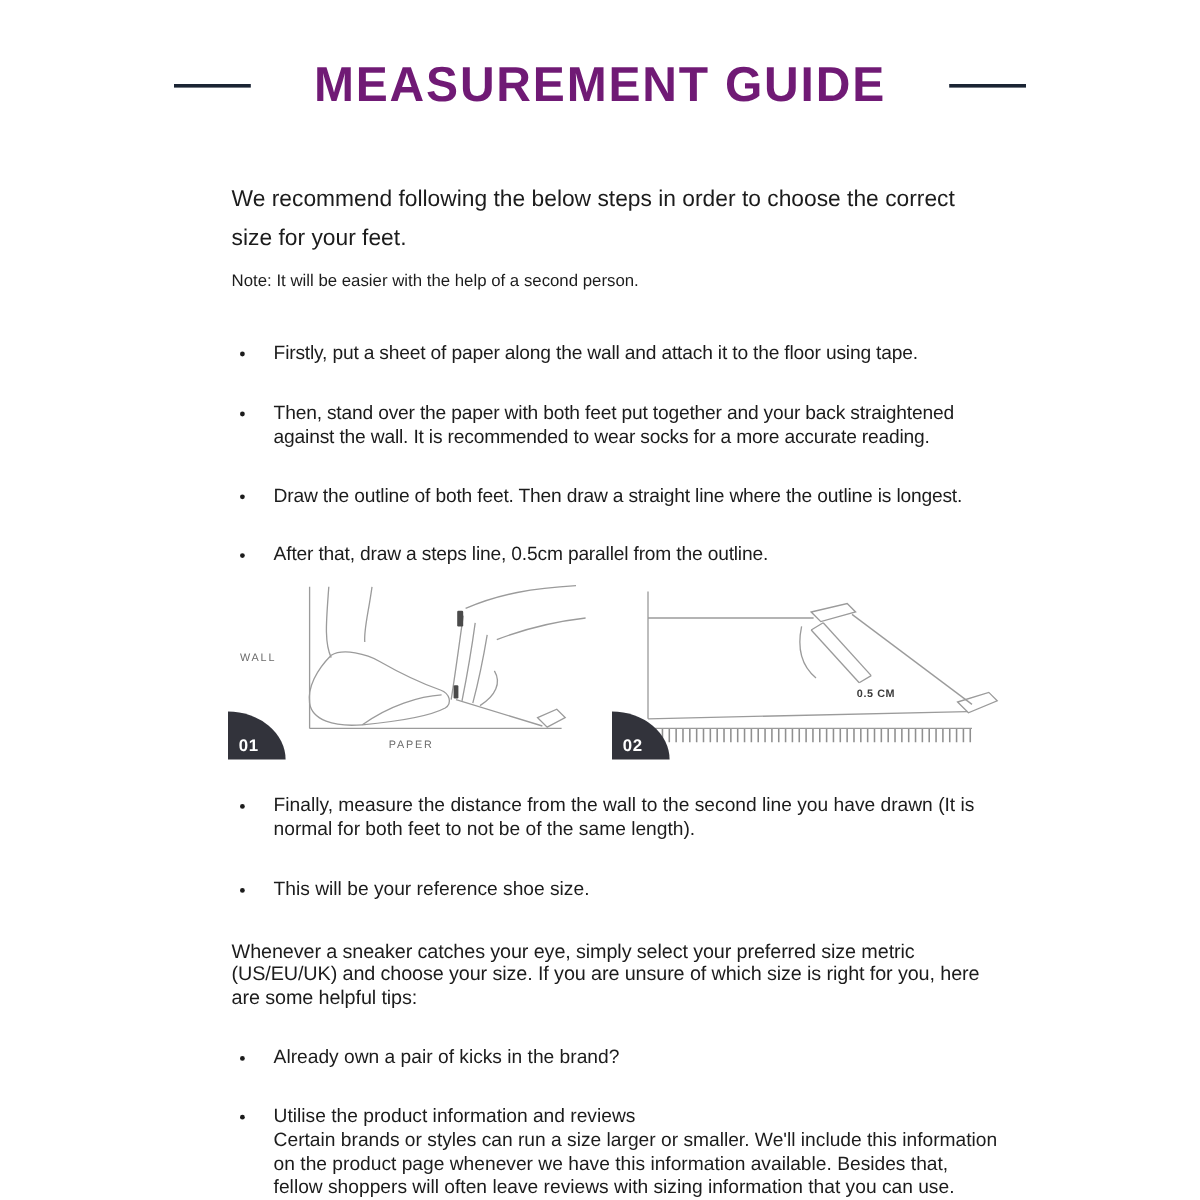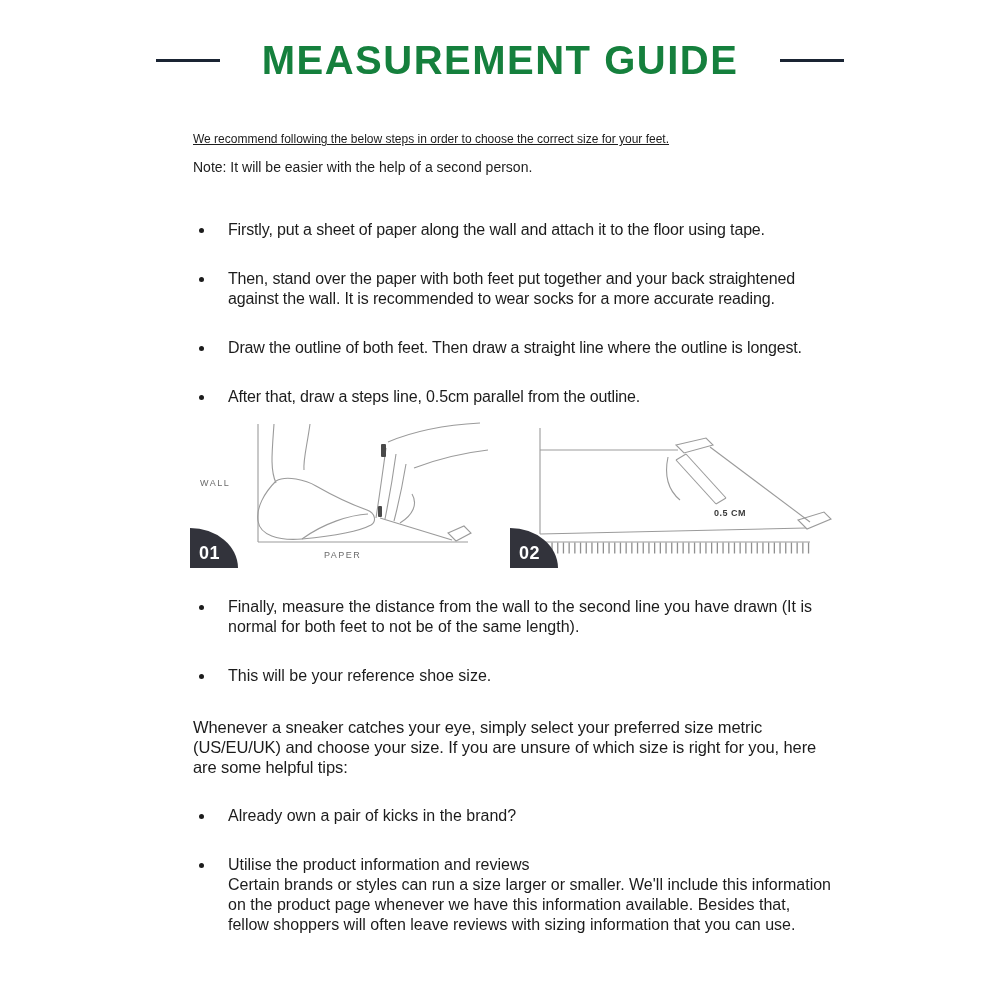--- a/index.html
+++ b/index.html
@@ -13,38 +13,37 @@
   }
   
   .header{
     margin-top:38px;
     display:flex;align-items:center;justify-content:center;gap:42px;
   }
   .header .dash{
     width:64px;height:3px;background:#1a2433;flex:0 0 auto;
   }
   .title{
-    margin:0;
+    margin:11px;
     font-size:40px;
     font-weight:800;
     letter-spacing:1.5px;
-    color:#15803d;
+    color:#701a75;
     white-space:nowrap;
     transform:scaleY(1.02);
   }
   
   .content{
     width:640px;
     margin-left:193px;
   }
   .intro{
     margin:46px 0 0 0;
-    font-size:12px;
+    font-size:19px;
     line-height:1.68;
-    text-decoration:underline;
   }
   .note{
     margin:9px 0 0 0;
     font-size:14px;
     line-height:1.4;
   }
   ul.bullets{
     margin:0;padding:0 0 0 22px;
     list-style:disc outside;
   }
@@ -84,21 +83,21 @@
   .figure-2{width:330px;}
   .figure svg{display:block;}
   .fig-badge{
     position:absolute;
     left:0;bottom:0;
     width:48px;height:40px;
     background:#32333b;
     border-top-right-radius:100% 100%;
     color:#ffffff;
     font-weight:bold;
-    font-size:18px;
+    font-size:14px;
     letter-spacing:0.5px;
     display:flex;
     align-items:flex-end;
     padding:0 0 4px 9px;
     box-sizing:border-box;
   }
   .sketch{stroke:#9b9b9b;fill:none;stroke-width:1.1;}
   .sketch-dark{fill:#4a4a4a;stroke:none;}
   .fig-label{
     font-family:"Liberation Sans", sans-serif;

